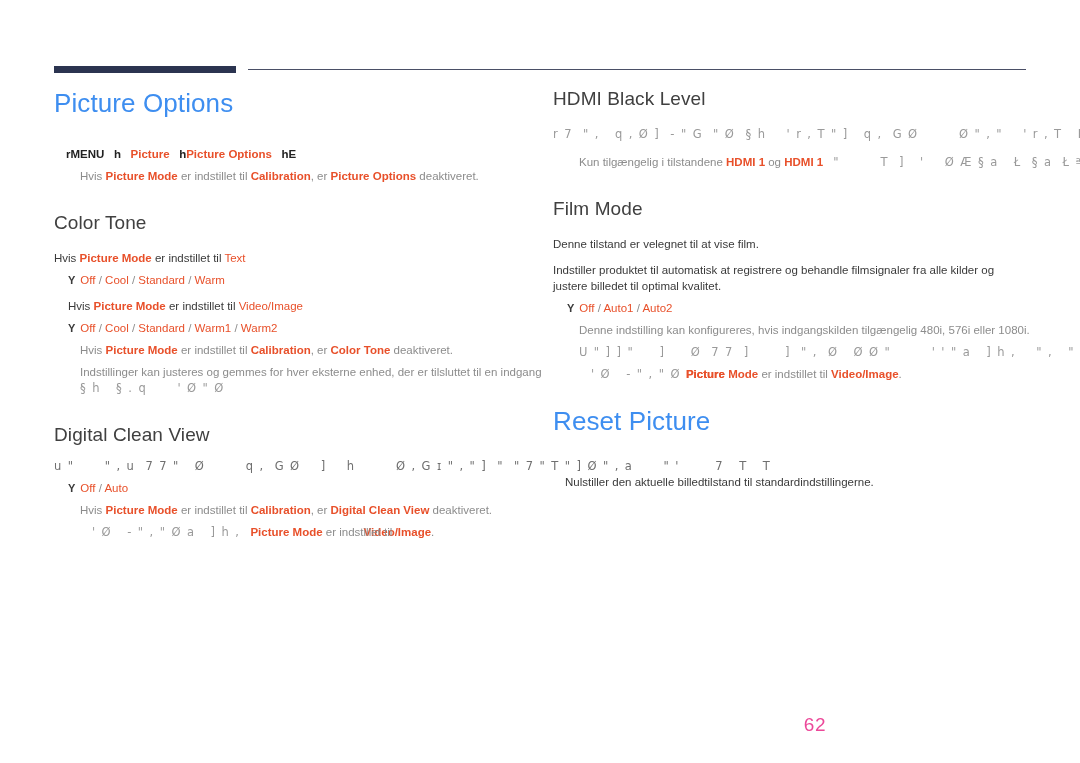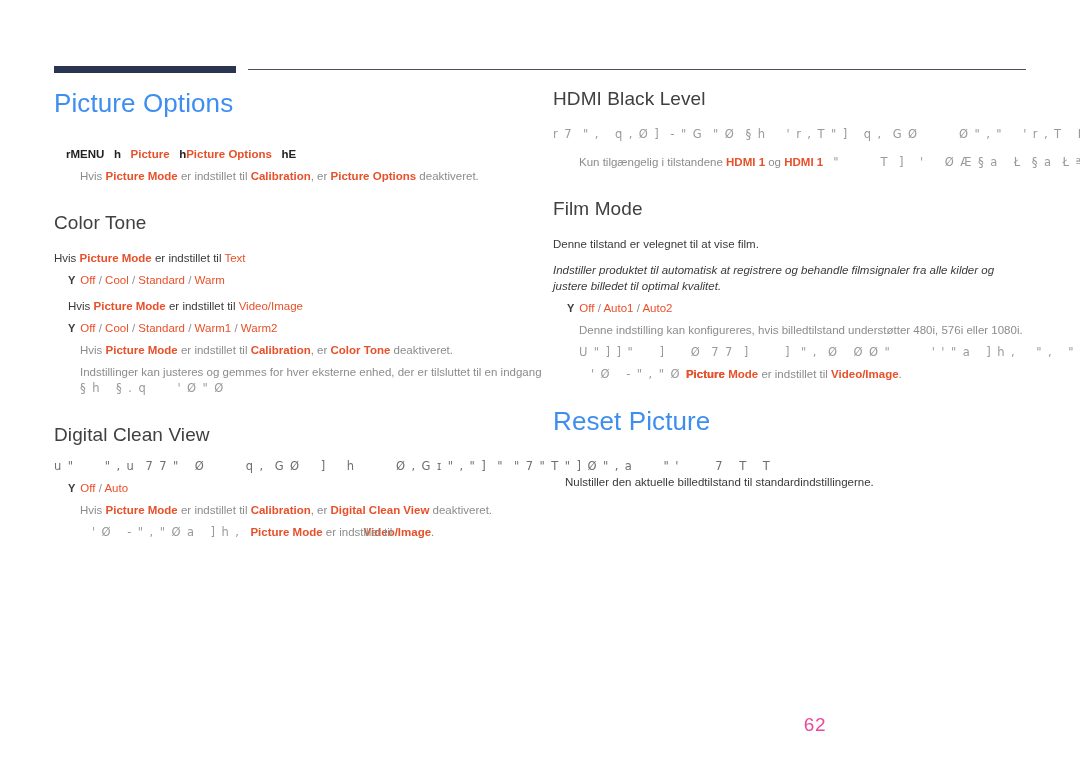--- a/index.html
+++ b/index.html
@@ -263,31 +263,31 @@
     <div class="sp-26"></div>
 
     <h2 class="section-title">Film Mode</h2>
 
     <div class="sp-14"></div>
 
     <div class="line ind0">Denne tilstand er velegnet til at vise film.</div>
 
     <div class="sp-10"></div>
 
-    <div class="line ind0 wrap" style="width:455px;font-style:italic;">Indstiller produktet til automatisk at registrere og behandle filmsignaler fra alle kilder og justere billedet til optimal kvalitet.</div>
+    <div class="line ind0 wrap" style="width:455px;">Indstiller produktet til automatisk at registrere og behandle filmsignaler fra alle kilder og justere billedet til optimal kvalitet.</div>
 
     <div class="sp-6"></div>
 
     <div class="line ind1">
       <span class="bullet">Y</span><span class="hl-plain" id="fm-opt"><span>Off</span><span style="color: rgb(140, 140, 140);"> / </span><span>Auto1</span><span style="color: rgb(140, 140, 140);"> / </span><span>Auto2</span></span>
     </div>
 
     <div class="sp-6"></div>
 
-    <div class="line ind2 muted">Denne indstilling kan konfigureres, hvis billedtilstand understøtter 480i, 576i eller 1080i.</div>
+    <div class="line ind2 muted">Denne indstilling kan konfigureres, hvis indgangskilden tilgængelig 480i, 576i eller 1080i.</div>
 
     <div class="sp-6"></div>
 
     <div class="garble ind2">U " ] ] "     ]     Ø  7 7  ]       ]  " ,  Ø   Ø Ø "        ' ' " a   ] h ,    " ,   " ,   Ø   7   7   Ø Ø " Ø   " ]   §</div>
 
     <div class="sp-6"></div>
 
     <div class="line ind3 muted">
       <span class="garble">' Ø   - " , " Ø </span><span class="overlap"><span class="under hl">Picture</span><span class="hl">Picture</span></span><span class="hl"> Mode</span><span> er indstillet til </span><span class="hl">Video/Image</span><span>.</span>
     </div>

